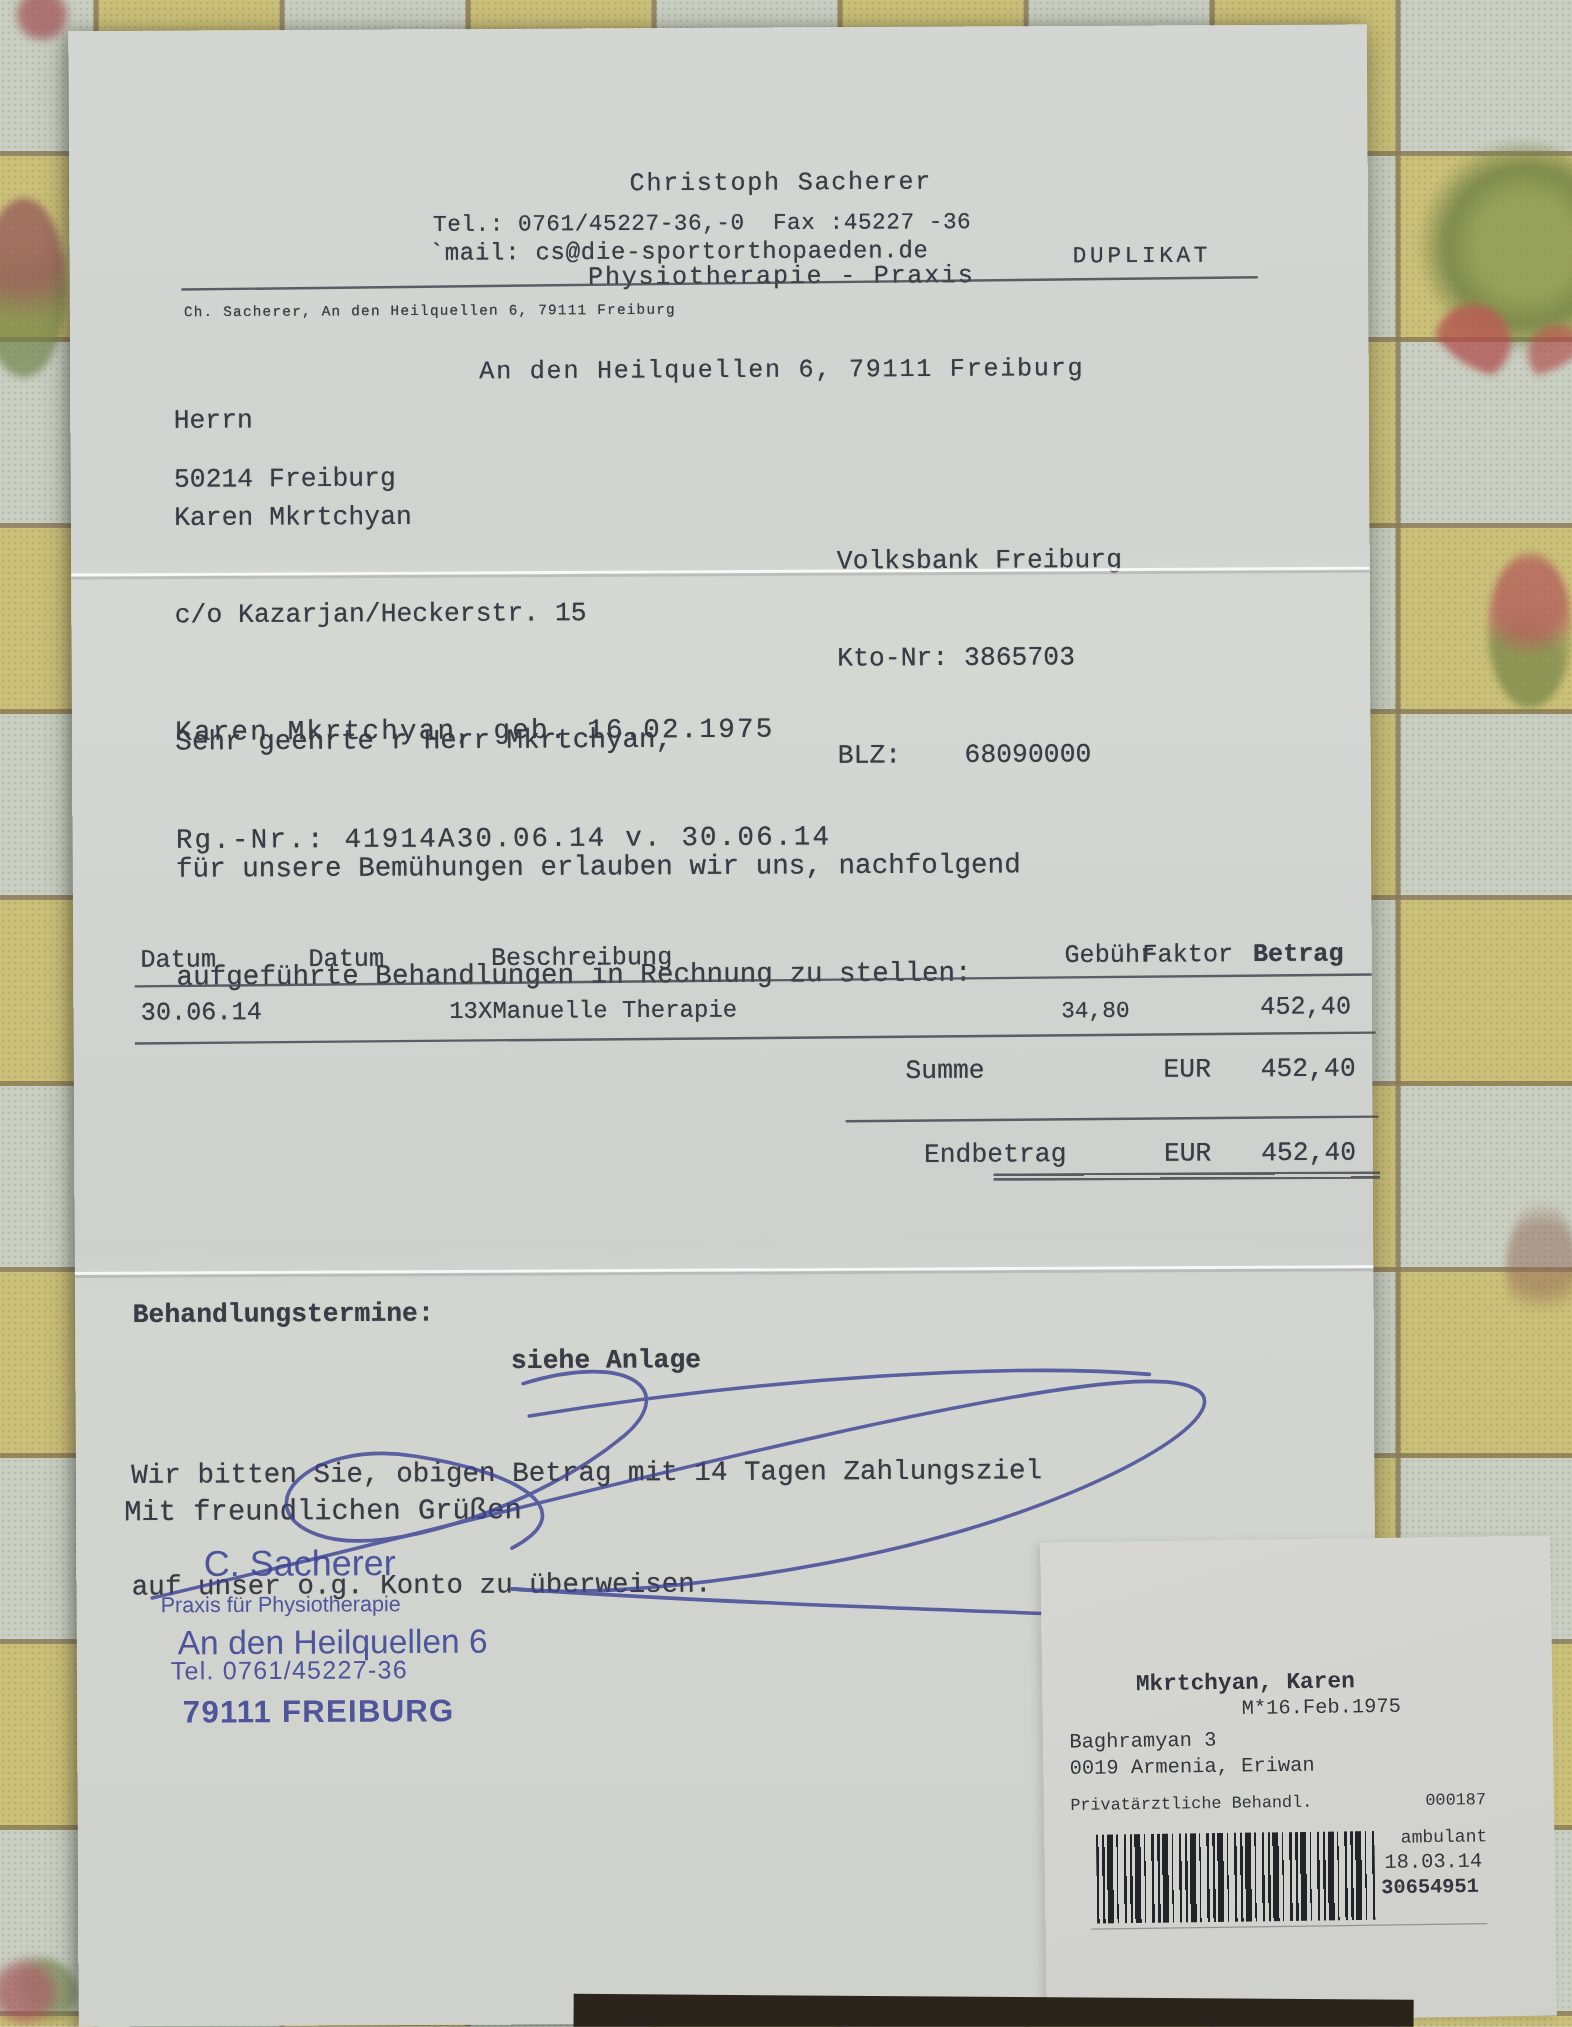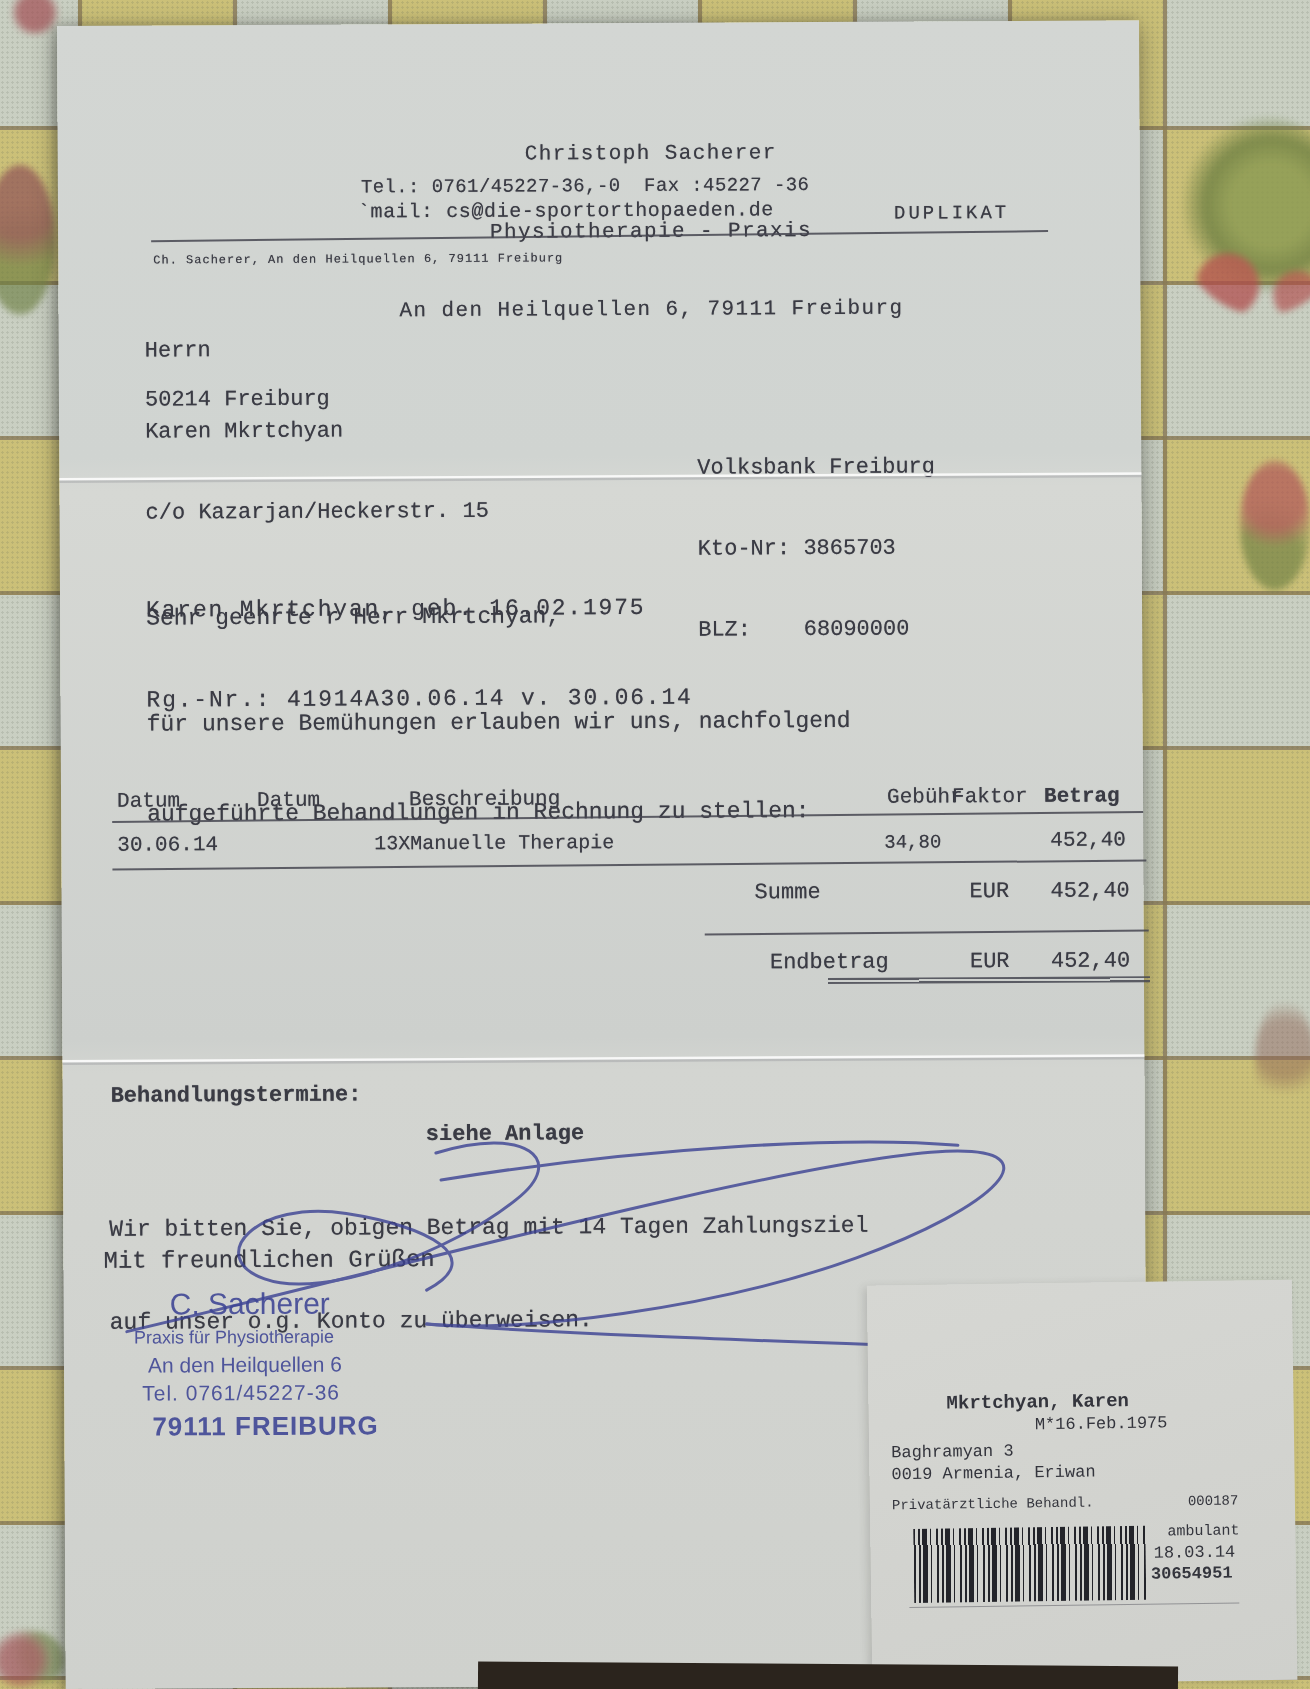--- a/index.html
+++ b/index.html
@@ -70,21 +70,21 @@
   .summe,.endbetrag{font-size:22px;}
 
   .termine-label{left:48px;top:1058px;font-size:22px;font-weight:600;}
   .termine-value{left:363px;top:1058px;font-size:22px;font-weight:600;margin-top:40px;}
   .payment{left:46px;top:1127px;font-size:23px;line-height:31px;}
   .closing{left:40px;top:1222px;font-size:24px;}
 
   .stamp{font-family:"Liberation Sans","DejaVu Sans",sans-serif;color:#3d4494;opacity:.88;}
   .stamp-name{left:106px;top:1262px;font-size:30px;}
   .stamp-l1{left:70px;top:1302px;font-size:18px;}
-  .stamp-l2{left:84px;top:1328px;font-size:21px;}
+  .stamp-l2{left:84px;top:1328px;font-size:28px;}
   .stamp-l3{left:78px;top:1356px;font-size:21px;letter-spacing:1px;}
   .stamp-l4{left:88px;top:1386px;font-size:26px;font-weight:bold;letter-spacing:1px;}
   .sig-svg{left:33px;top:1094px;width:1180px;height:280px;}
 
   
   .label{
     left:805px;top:1262px;width:425px;height:400px;
     background:linear-gradient(165deg,#d6d7d3 0%,#d2d3cf 55%,#cfd0cc 100%);
     transform:rotate(-0.5deg);
     box-shadow:-3px 2px 8px rgba(60,60,55,.18);

